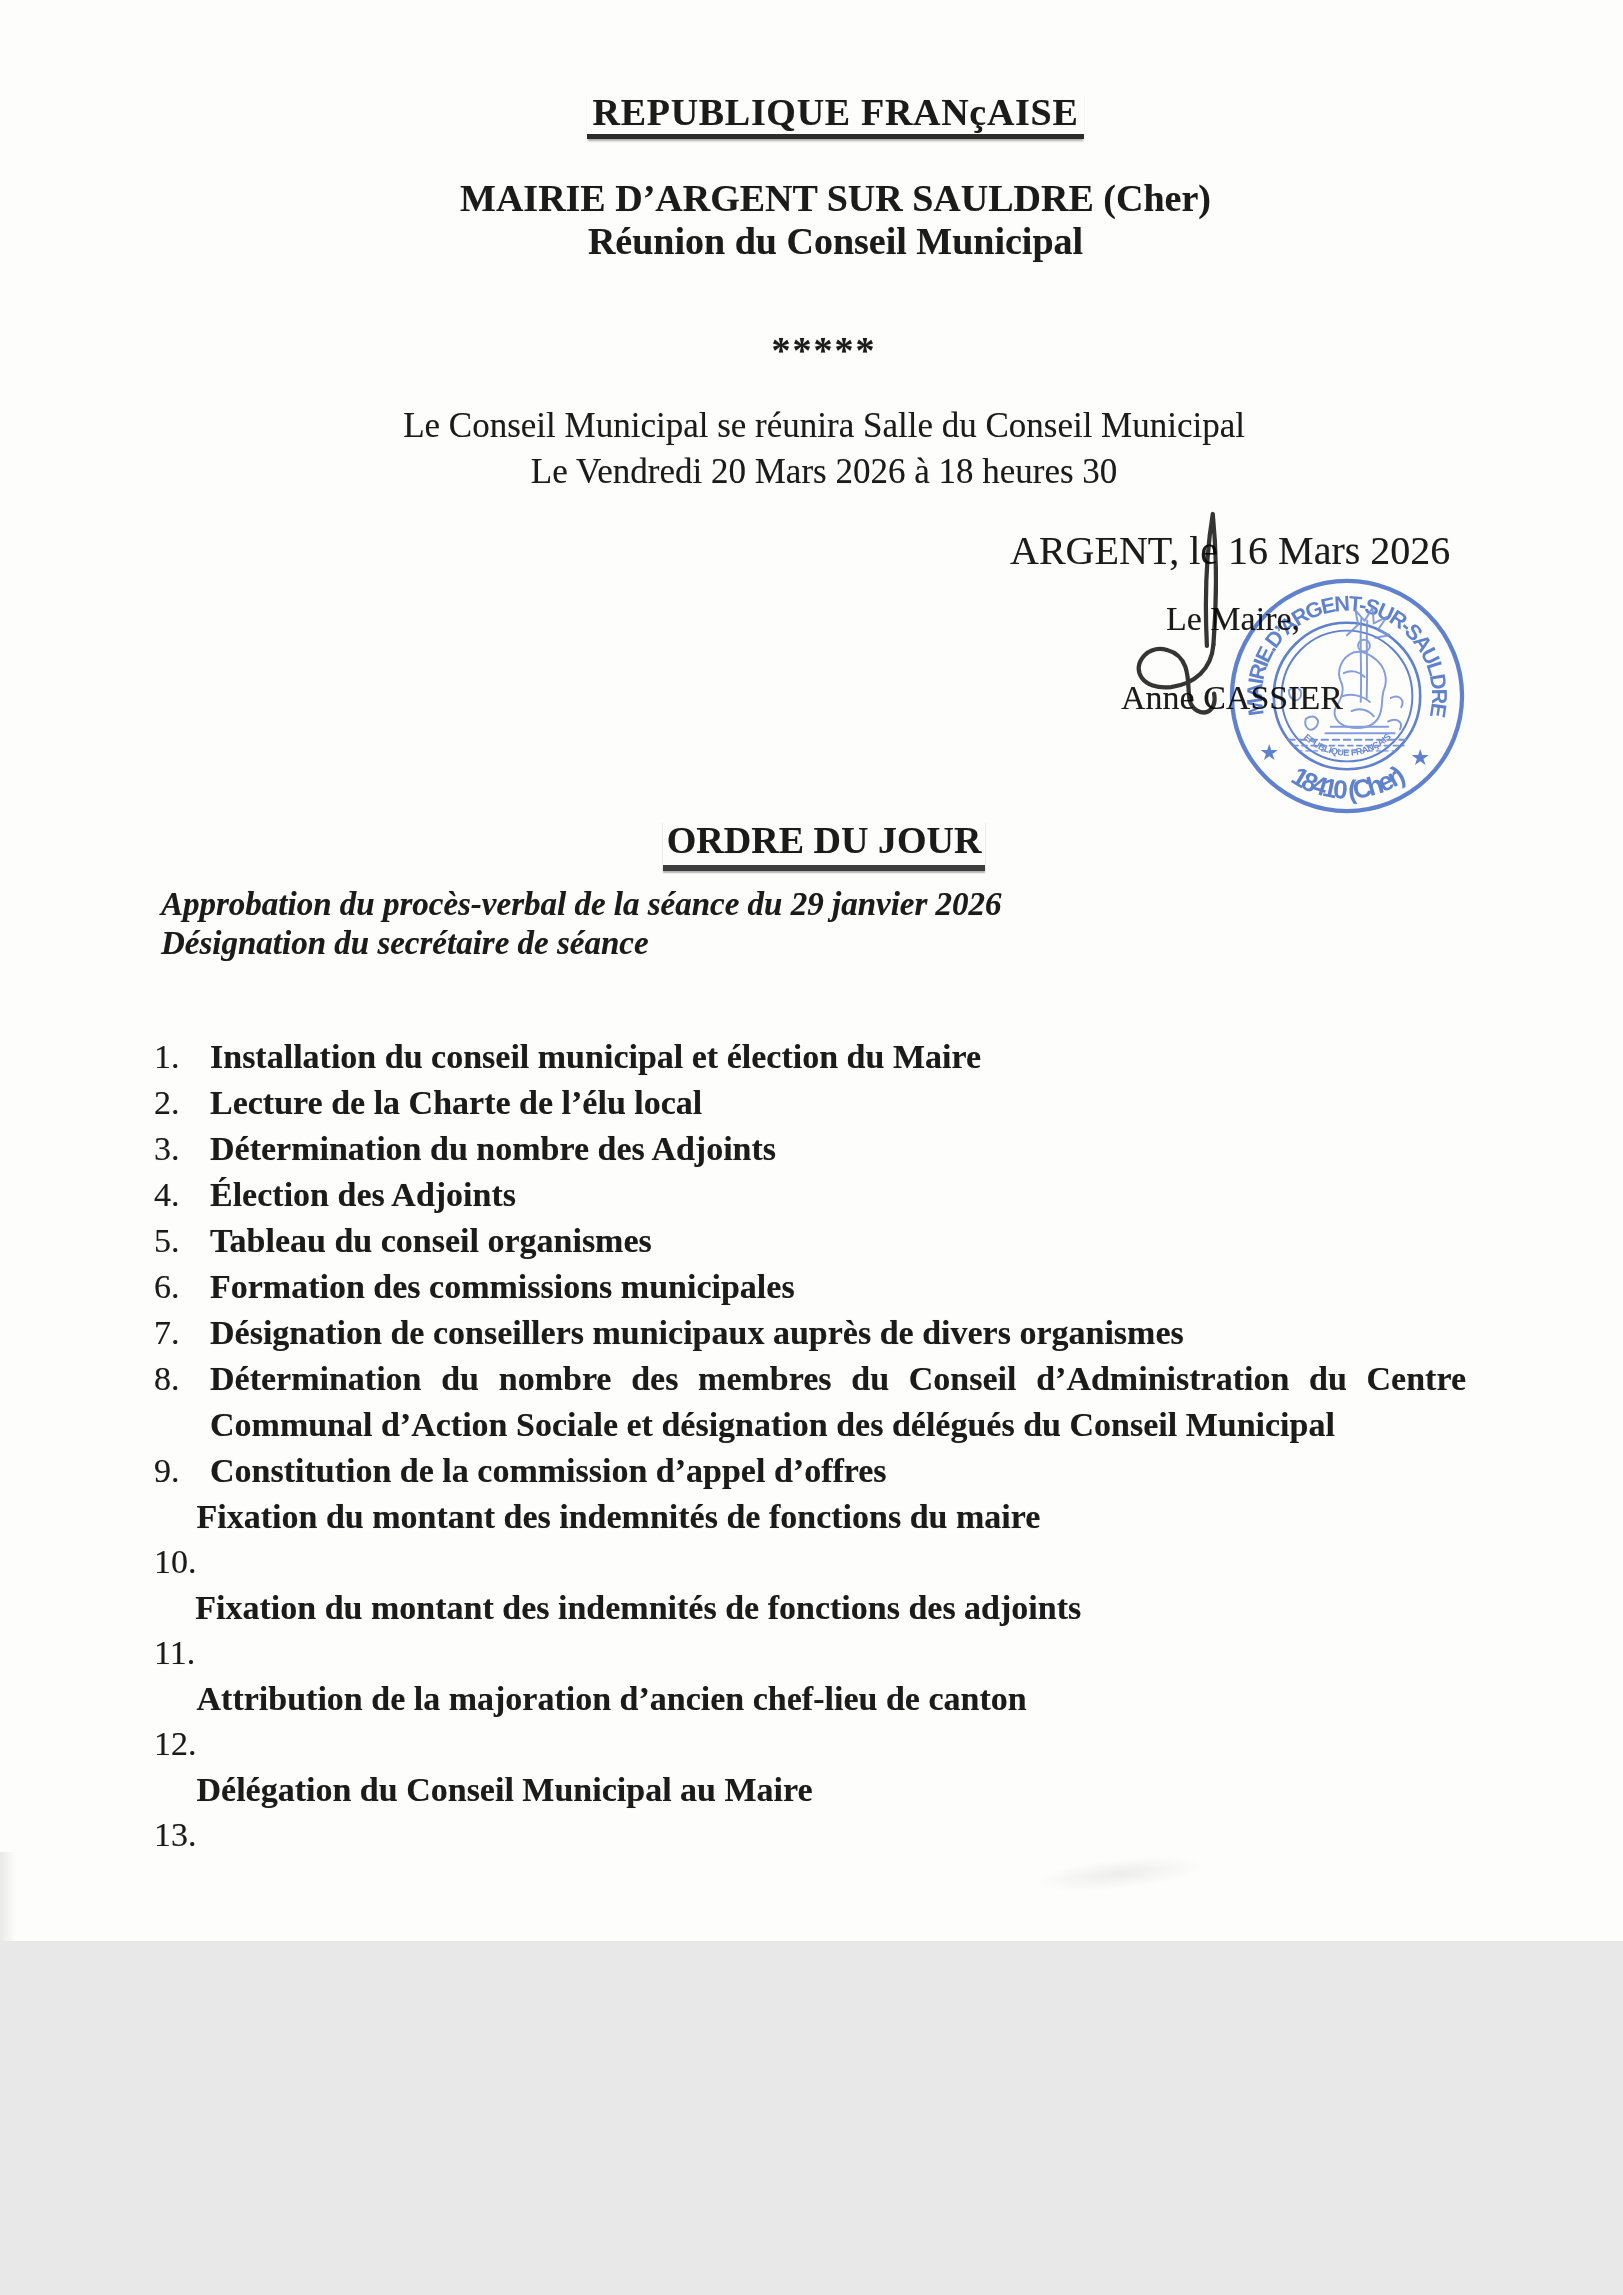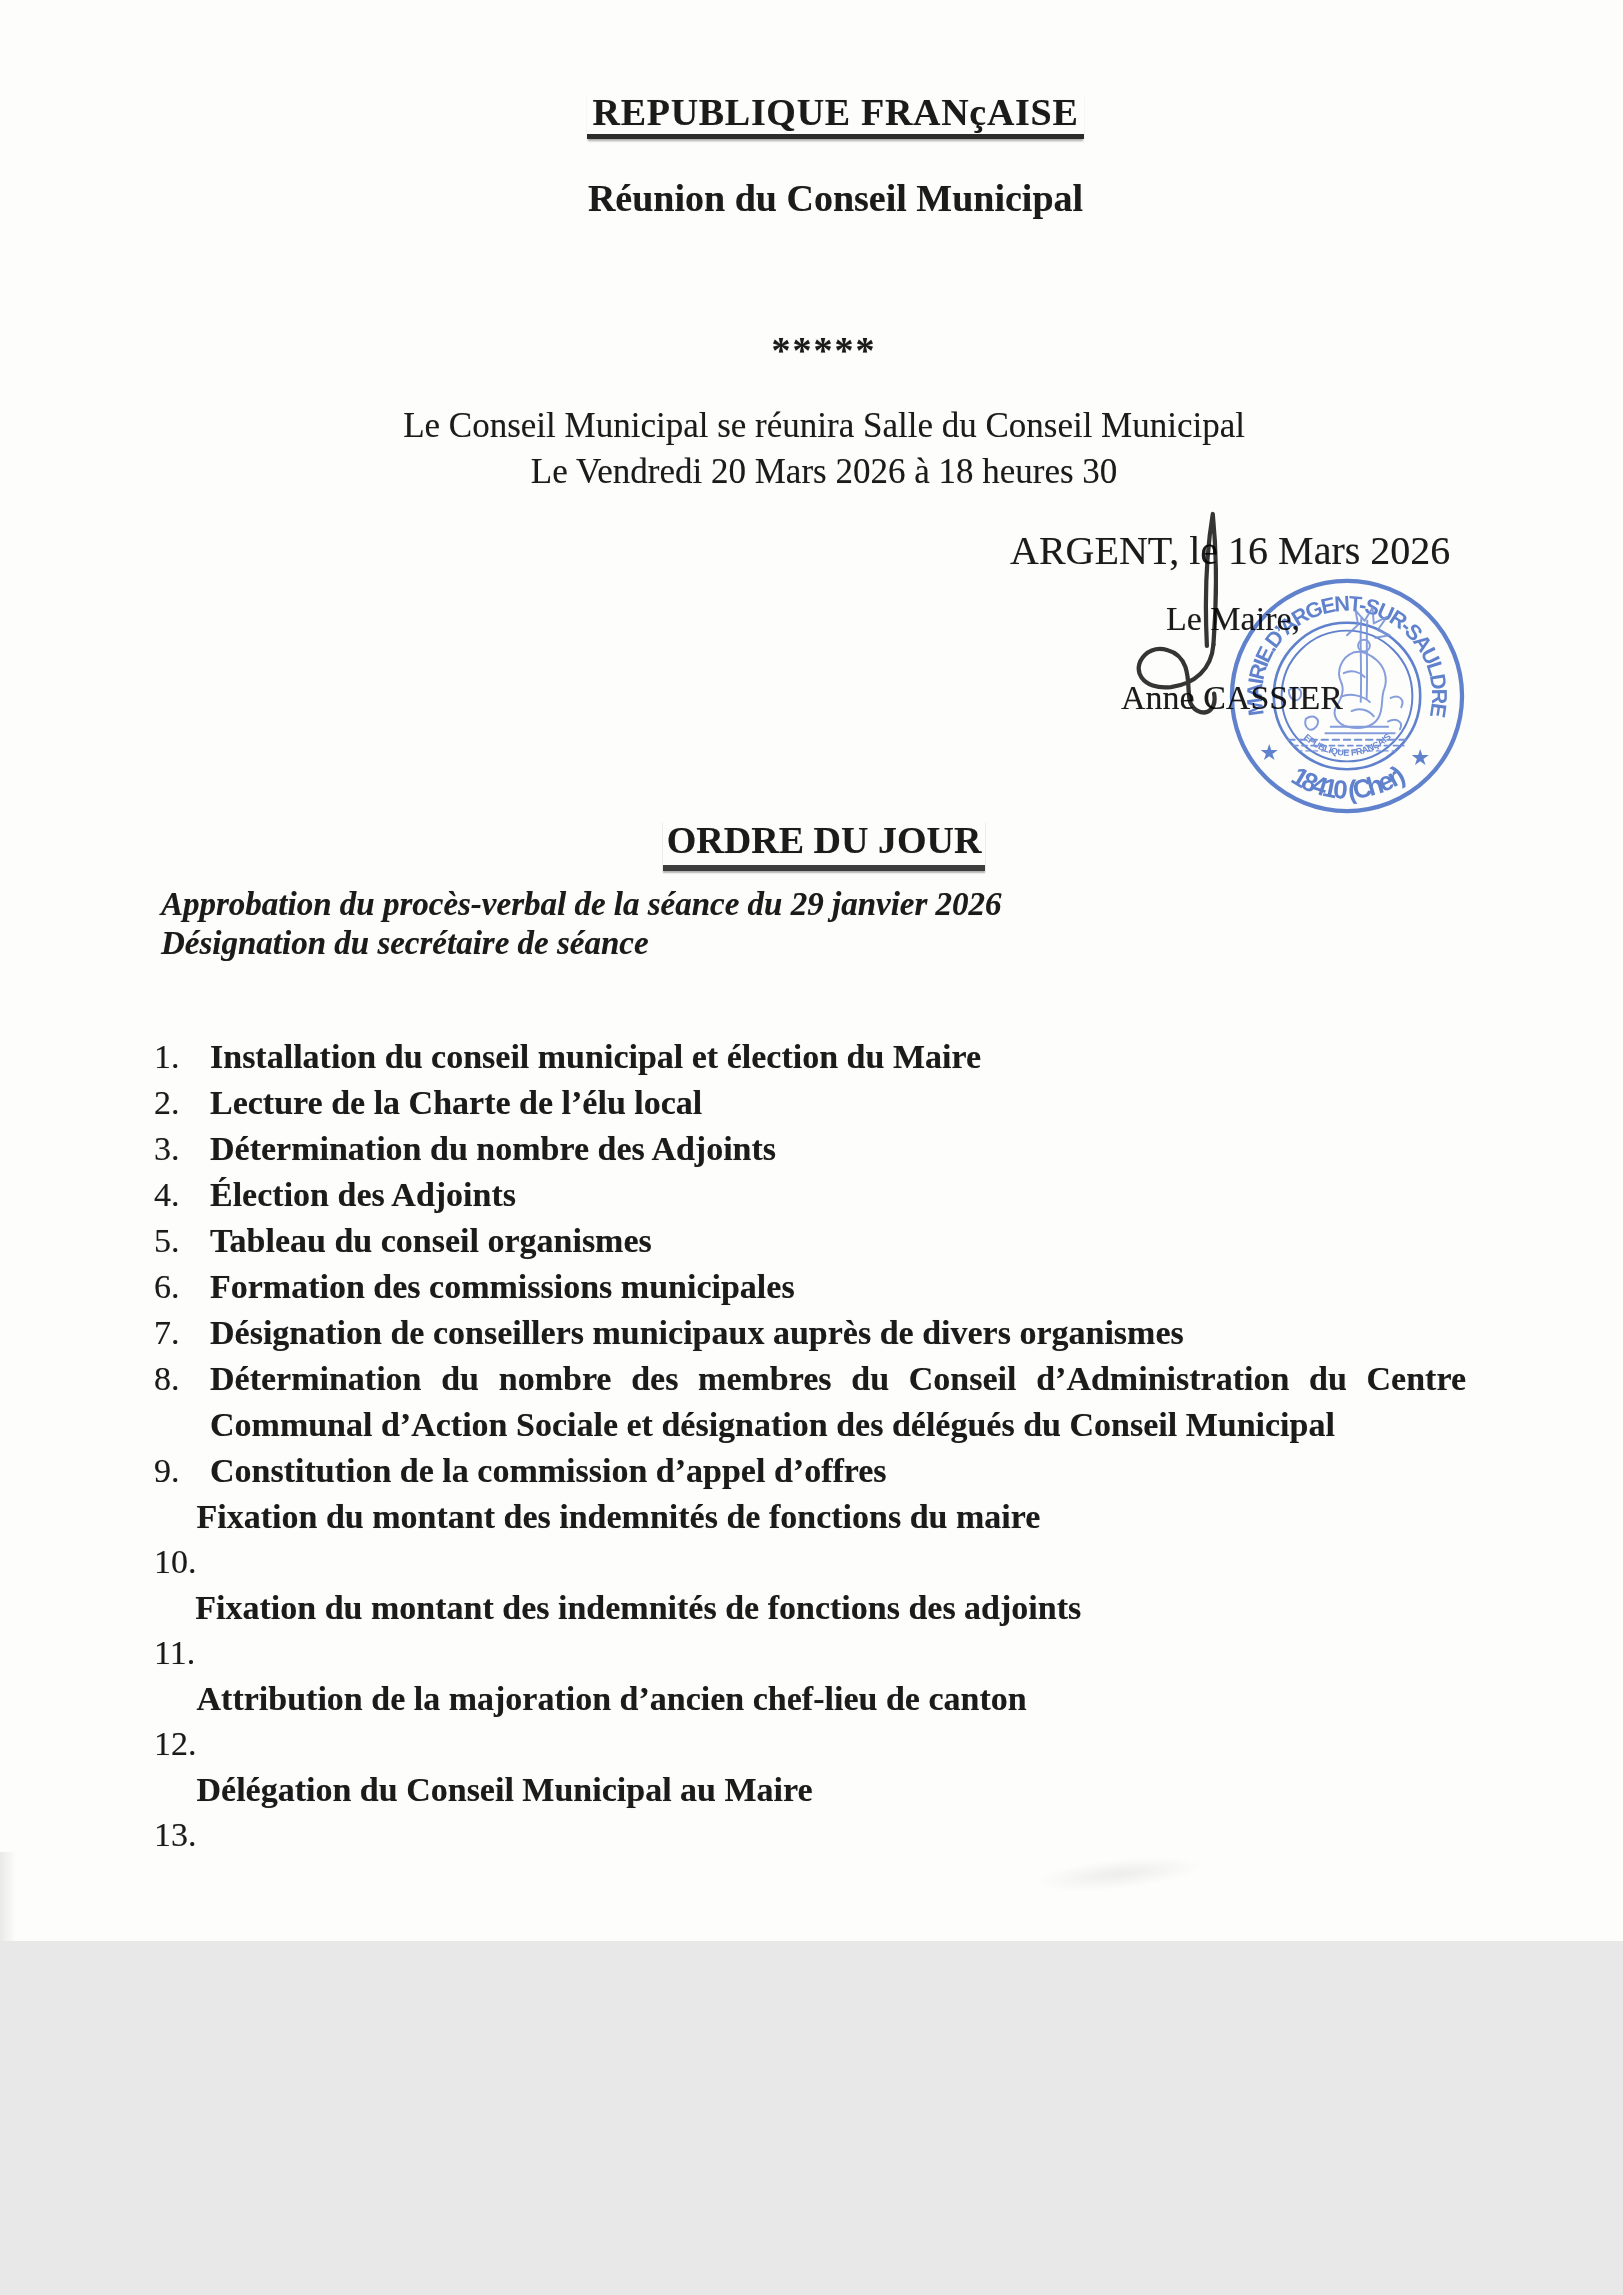--- a/index.html
+++ b/index.html
@@ -70,20 +70,21 @@
 </head>
 <body>
 
 <div class="page">
 
   <div class="hdr-wrap t-title">
     <span class="title ink">REPUBLIQUE FRANçAISE</span>
   </div>
 
   <div class="hdr-wrap t-org ink">
+    <div>MAIRIE D’ARGENT SUR SAULDRE (Cher)</div>
     <div>Réunion du Conseil Municipal</div>
   </div>
 
   <div class="c-wrap t-stars ink">*****</div>
 
   <div class="c-wrap t-announce ink">
     <div>Le Conseil Municipal se réunira Salle du Conseil Municipal</div>
     <div>Le Vendredi 20 Mars 2026 à 18 heures 30</div>
   </div>
 

